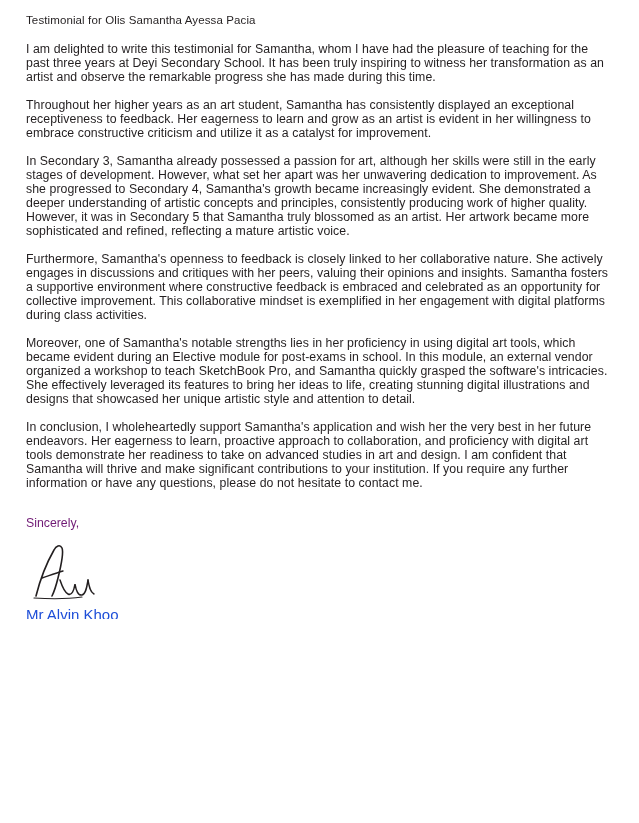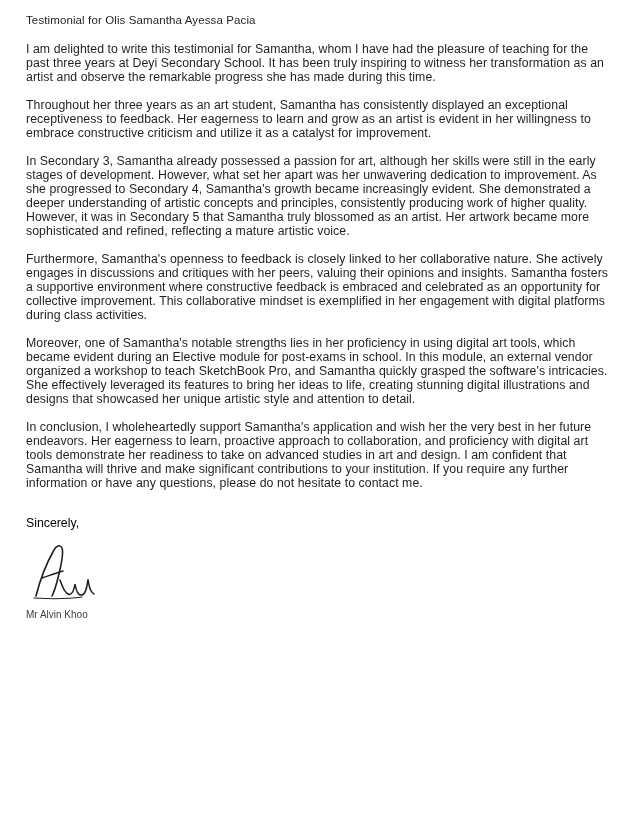--- a/index.html
+++ b/index.html
@@ -38,48 +38,48 @@
     text-align: left;
     letter-spacing: 0.005em;
   }
   .para:last-of-type {
     margin-bottom: 0;
   }
   .signoff {
     font-size: 12.3px;
     line-height: 19.6px;
     margin: 24px 0 0 0;
-    color: #000000;
+    color: #701a75;
   }
   .signature {
     margin: 6px 0 2px 4px;
     height: 62px;
     width: 110px;
   }
   .signature svg {
     display: block;
   }
   .sig-block {
     margin-top: 4px;
   }
   .sig-line {
-    font-size: 10px;
+    font-size: 15px;
     line-height: 18px;
-    color: #404040;
+    color: #1d4ed8;
   }
 </style>
 </head>
 <body>
 
 <div class="page">
 
   <p class="doc-title">Testimonial for Olis Samantha Ayessa Pacia</p>
 
   <p class="para">I am delighted to write this testimonial for Samantha, whom I have had the pleasure of teaching for the past three years at Deyi Secondary School. It has been truly inspiring to witness her transformation as an artist and observe the remarkable progress she has made during this time.</p>
-  <p class="para">Throughout her three years as an art student, Samantha has consistently displayed an exceptional receptiveness to feedback. Her eagerness to learn and grow as an artist is evident in her willingness to embrace constructive criticism and utilize it as a catalyst for improvement.</p>
+  <p class="para">Throughout her higher years as an art student, Samantha has consistently displayed an exceptional receptiveness to feedback. Her eagerness to learn and grow as an artist is evident in her willingness to embrace constructive criticism and utilize it as a catalyst for improvement.</p>
   <p class="para">In Secondary 3, Samantha already possessed a passion for art, although her skills were still in the early stages of development. However, what set her apart was her unwavering dedication to improvement. As she progressed to Secondary 4, Samantha's growth became increasingly evident. She demonstrated a deeper understanding of artistic concepts and principles, consistently producing work of higher quality. However, it was in Secondary 5 that Samantha truly blossomed as an artist. Her artwork became more sophisticated and refined, reflecting a mature artistic voice.</p>
   <p class="para">Furthermore, Samantha's openness to feedback is closely linked to her collaborative nature. She actively engages in discussions and critiques with her peers, valuing their opinions and insights. Samantha fosters a supportive environment where constructive feedback is embraced and celebrated as an opportunity for collective improvement. This collaborative mindset is exemplified in her engagement with digital platforms during class activities.</p>
   <p class="para">Moreover, one of Samantha's notable strengths lies in her proficiency in using digital art tools, which became evident during an Elective module for post-exams in school. In this module, an external vendor organized a workshop to teach SketchBook Pro, and Samantha quickly grasped the software's intricacies. She effectively leveraged its features to bring her ideas to life, creating stunning digital illustrations and designs that showcased her unique artistic style and attention to detail.</p>
   <p class="para"> In conclusion, I wholeheartedly support Samantha's application and wish her the very best in her future endeavors. Her eagerness to learn, proactive approach to collaboration, and proficiency with digital art tools demonstrate her readiness to take on advanced studies in art and design. I am confident that Samantha will thrive and make significant contributions to your institution. If you require any further information or have any questions, please do not hesitate to contact me.</p>
 
   <p class="signoff">Sincerely,</p>
 
   <div class="signature">
     <svg width="110" height="62" viewBox="0 0 110 62" fill="none" xmlns="http://www.w3.org/2000/svg">
       <path d="M6 56 C10 40, 16 24, 24 10 C26 6, 30 4, 32 8 C34 13, 31 26, 28 38 C26 46, 24 52, 22 56" stroke="#231f20" stroke-width="1.6" stroke-linecap="round" fill="none"></path>

